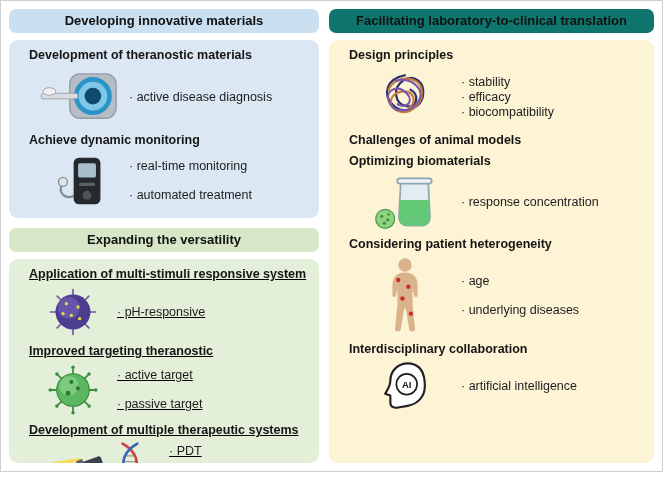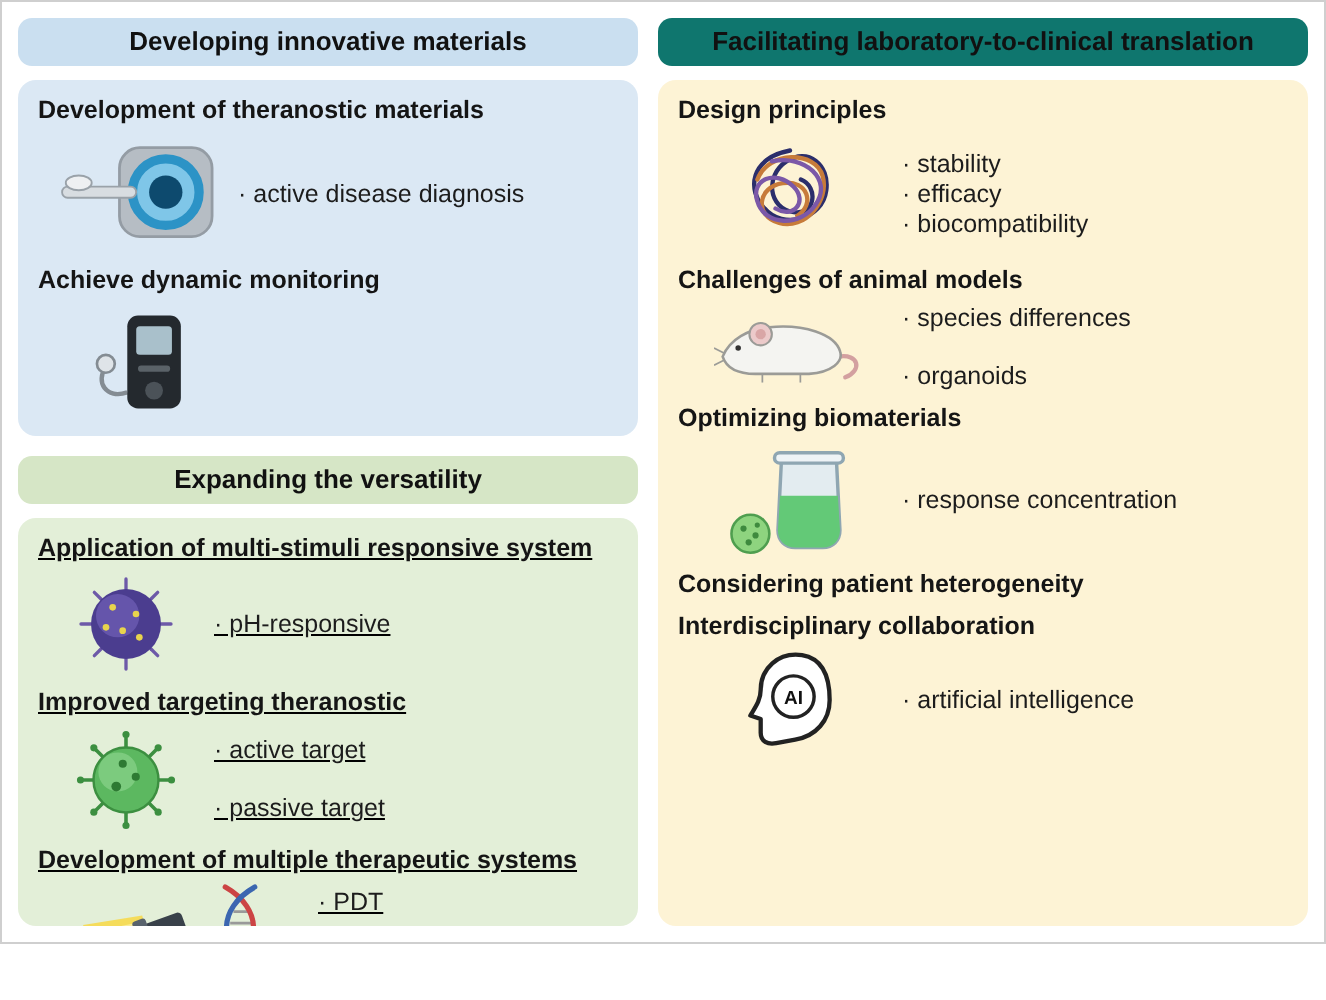--- a/index.html
+++ b/index.html
@@ -2,21 +2,21 @@
 <html><head>
 <meta charset="utf-8">
 <style>
   html,body{margin:0;padding:0;}
   body{width:663px;height:500px;background:#ffffff;font-family:"Liberation Sans","DejaVu Sans",sans-serif;}
   .page{box-sizing:border-box;width:663px;height:472px;border:1px solid #cfcfcf;background:#fff;padding:8px;display:flex;gap:10px;}
   .col{display:flex;flex-direction:column;min-width:0;}
   .col-left{flex:0 0 310px;width:310px;}
   .col-right{flex:1;}
   .pill{flex:0 0 24px;height:24px;line-height:24px;border-radius:7px;text-align:center;font-size:13px;font-weight:bold;color:#111;margin-bottom:7px;}
-  .panel{border-radius:9px;padding:7px 10px;box-sizing:border-box;overflow:hidden;}
+  .panel{border-radius:9px;padding:7px 20px;box-sizing:border-box;overflow:hidden;}
   .panel-fixed{flex:0 0 178px;height:178px;margin-bottom:10px;}
   .panel-fill{flex:1;}
   .group + .group{margin-top:4px;}
   .group-title{font-size:12.5px;font-weight:bold;color:#151515;line-height:17px;margin-bottom:2px;white-space:nowrap;}
   .group-body{display:flex;align-items:center;}
   .icon-box{display:flex;align-items:center;justify-content:center;flex:0 0 auto;gap:6px;}
   .bullets{display:flex;flex-direction:column;justify-content:center;gap:14px;min-width:0;}
   .bullets.tight{gap:0;}
   .bullet{font-size:12.5px;color:#1c1c1c;line-height:15px;white-space:nowrap;}
 </style>
@@ -56,20 +56,24 @@
           <span class="icon-box" style="width:100px">
             <svg viewBox="0 0 56 58" width="50" height="52" aria-hidden="true">
               <path d="M22 46 C10 50 4 40 10 32" fill="none" stroke="#848c93" stroke-width="2.5"></path>
               <circle cx="10" cy="30" r="5" fill="#dfe4e8" stroke="#848c93" stroke-width="1.5"></circle>
               <rect x="22" y="3" width="30" height="52" rx="6" fill="#24292e"></rect>
               <rect x="27" y="9" width="20" height="16" rx="2" fill="#a9c0cb"></rect>
               <rect x="28" y="31" width="18" height="3.5" rx="1.75" fill="#5a6268"></rect>
               <circle cx="37" cy="45" r="5" fill="#4b5258"></circle>
             </svg>
           </span>
+          <div class="bullets">
+            <span class="bullet">· real-time monitoring</span>
+            <span class="bullet">· automated treatment</span>
+          </div>
         </div>
       </div>
 
     </div>
 
     <div class="pill" style="background: rgb(214, 230, 198);">Expanding the versatility</div>
 
     <div class="panel panel-fill" style="background: rgb(227, 239, 216); text-decoration: underline;">
 
       <div class="group">
@@ -204,41 +208,20 @@
           <div class="bullets tight">
             <span class="bullet">· stability</span>
             <span class="bullet">· efficacy</span>
             <span class="bullet">· biocompatibility</span>
           </div>
         </div>
       </div>
 
       <div class="group">
         <div class="group-title">Challenges of animal models</div>
-        <div class="group-body" style="height:46px">
-          <span class="icon-box" style="width:112px">
-            <svg viewBox="0 0 88 46" width="76" height="40" aria-hidden="true">
-              <path d="M72 28 C84 26 86 36 76 40" fill="none" stroke="#d3a0a0" stroke-width="2.5" stroke-linecap="round"></path>
-              <path d="M5 28 C9 18 20 12 32 11 C52 9 70 15 73 25 C75 31 68 37 55 38 L24 38 C13 38 7 34 5 28 Z" fill="#f4f4f1" stroke="#9b9b97" stroke-width="1.5"></path>
-              <circle cx="27" cy="15" r="6.5" fill="#eccaca" stroke="#9b9b97" stroke-width="1.2"></circle>
-              <circle cx="27" cy="15" r="3" fill="#d9a6a6"></circle>
-              <circle cx="14" cy="23" r="1.6" fill="#333333"></circle>
-              <g stroke="#9b9b97" stroke-width="1">
-                <line x1="6" y1="26" x2="0" y2="23"></line>
-                  <line x1="6" y1="30" x2="0" y2="33"></line>
-                <line x1="28" y1="38" x2="28" y2="43"></line>
-                  <line x1="50" y1="38" x2="50" y2="43"></line>
-              </g>
-            </svg>
-          </span>
-          <div class="bullets">
-            <span class="bullet">· species differences</span>
-            <span class="bullet">· organoids</span>
-          </div>
-        </div>
       </div>
 
       <div class="group">
         <div class="group-title">Optimizing biomaterials</div>
         <div class="group-body" style="height:60px">
           <span class="icon-box" style="width:112px">
             <svg viewBox="0 0 72 66" width="62" height="57" aria-hidden="true">
               <path d="M31 10 L29 50 C29 56 33 60 39 60 L55 60 C61 60 65 56 65 50 L63 10 Z" fill="#e3ecf0" stroke="#8fa6b2" stroke-width="2"></path>
               <path d="M30.2 30 L29 50 C29 56 33 60 39 60 L55 60 C61 60 65 56 65 50 L63.8 30 Z" fill="#63c977"></path>
               <rect x="27" y="5" width="40" height="6" rx="3" fill="#eef3f6" stroke="#8fa6b2" stroke-width="2"></rect>
@@ -252,20 +235,38 @@
             </svg>
           </span>
           <div class="bullets">
             <span class="bullet">· response concentration</span>
           </div>
         </div>
       </div>
 
       <div class="group">
         <div class="group-title">Considering patient heterogeneity</div>
+        <div class="group-body" style="height:82px">
+          <span class="icon-box" style="width:112px">
+            <svg viewBox="0 0 50 92" width="42" height="78" aria-hidden="true">
+              <circle cx="25" cy="9" r="8" fill="#d9b38c"></circle>
+              <path d="M25 18 C14 18 10 25 10 33 L10 45 C10 47 13 48 14 46 L16 37 L16 57 L13 86 C13 89 19 89 20 86 L24 61 L26 61 L30 86 C31 89 37 89 37 86 L34 57 L34 37 L36 46 C37 48 40 47 40 45 L40 33 C40 25 36 18 25 18 Z" fill="#d9b38c"></path>
+              <g fill="#cc2b2b">
+                <circle cx="17" cy="27" r="2.6"></circle>
+                  <circle cx="29" cy="35" r="2.6"></circle>
+                  <circle cx="22" cy="49" r="2.6"></circle>
+                  <circle cx="32" cy="67" r="2.6"></circle>
+              </g>
+            </svg>
+          </span>
+          <div class="bullets">
+            <span class="bullet">· age</span>
+            <span class="bullet">· underlying diseases</span>
+          </div>
+        </div>
       </div>
 
       <div class="group">
         <div class="group-title">Interdisciplinary collaboration</div>
         <div class="group-body" style="height:52px">
           <span class="icon-box" style="width:112px">
             <svg viewBox="0 0 58 60" width="50" height="52" aria-hidden="true">
               <path d="M36 4 C22 2 12 12 12 24 C12 30 9 34 6 39 L12 41 L12 49 C12 54 16 56 21 55 L32 53 C44 51 52 42 52 30 C52 16 48 6 36 4 Z" fill="#ffffff" stroke="#222222" stroke-width="2.5" stroke-linejoin="round"></path>
               <circle cx="31" cy="28" r="12" fill="none" stroke="#222222" stroke-width="2"></circle>
               <text x="31" y="32.5" text-anchor="middle" font-size="11" font-weight="bold" fill="#111111">AI</text>

